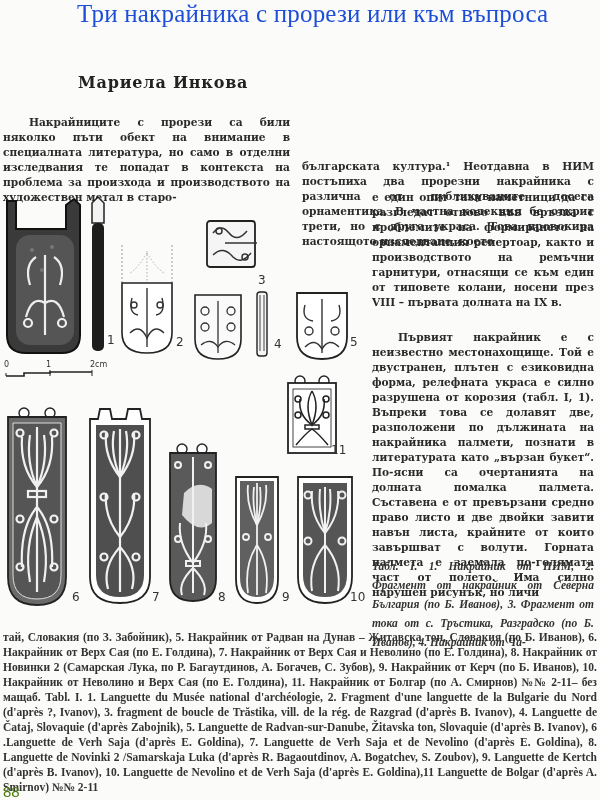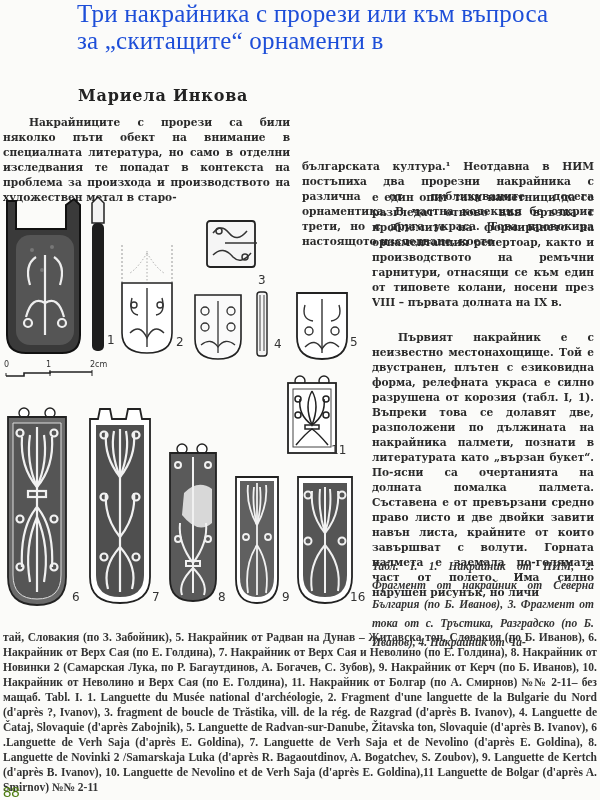--- a/index.html
+++ b/index.html
@@ -10,21 +10,21 @@
     font-family: "DejaVu Serif", serif;
   }
   .title {
     position: absolute; left: 77px; top: 0px; width: 515px;
     font-family: "Liberation Serif", serif;
     font-size: 25px; line-height: 27px; font-weight: normal;
     color: #1d4ed8; margin: 0;
     letter-spacing: 0.2px;
   }
   .author {
-    position: absolute; left: 78px; top: 86px;
+    position: absolute; left: 78px; top: 73px;
     font-family: "DejaVu Serif", serif; font-weight: bold;
     font-size: 16px; letter-spacing: 0.8px; color: #222;
   }
   .body-text {
     font-family: "DejaVu Serif", serif; font-weight: bold;
     font-size: 10.6px; line-height: 15px; color: #2a2a2a;
     text-align: justify; margin: 0;
   }
   .col-left-top { position: absolute; left: 3px; top: 115px; width: 287px; }
   .col-left-top p { text-indent: 26px; }
@@ -53,21 +53,20 @@
   }
   .scale { position: absolute; left: 4px; top: 185px; }
   .scale-text { position: absolute; font-family: "DejaVu Sans", sans-serif; font-size: 8px; color: #333; }
   svg { display: block; }
 </style>
 </head>
 <body>
 
 <h1 class="title">
   <div>Три накрайника с прорези или към въпроса</div>
-  <div>за „скитащите“ орнаменти в</div>
 </h1>
 
 <div class="author">Мариела Инкова</div>
 
 <div class="col-left-top">
   <p class="body-text">Накрайниците с прорези са били няколко пъти обект на внимание в специалната литература, но само в отделни изследвания те попадат в контекста на проблема за произхода и производството на художествен метал в старо-</p>
 </div>
 
 <div class="col-right-top">
   <p class="body-text">българската култура.¹ Неотдавна в НИМ постъпиха два прорезни накрайника с различна от публикуваните досега орнаментика. В частна колекция бе открит трети, но с друга украса. Това провокира настоящото изследване, което</p>
@@ -313,19 +312,19 @@
           <path d="M29 58 Q36 36 34 14"></path>
         <path d="M29 70 Q12 90 16 116"></path>
           <path d="M29 70 Q46 90 42 116"></path>
         <circle cx="12" cy="20" r="3.5"></circle>
           <circle cx="46" cy="20" r="3.5"></circle>
         <circle cx="12" cy="66" r="3.5"></circle>
           <circle cx="46" cy="66" r="3.5"></circle>
       </g>
     </svg>
   </div>
-  <div class="fig-label" style="left:350px;top:405px;">16</div>
+  <div class="fig-label" style="left:350px;top:405px;">10</div>
 </div>
 
 <p class="caption-right">Табл. I. 1. Накрайник от НИМ, 2. Фрагмент от накрайник от Северна България (по Б. Иванов), 3. Фрагмент от тока от с. Тръстика, Разградско (по Б. Иванов), 4. Накрайник от Ча-</p>
 <p class="caption-full">тай, Словакия (по З. Забойник), 5. Накрайник от Радван на Дунав – Житавска тон, Словакия (по Б. Иванов), 6. Накрайник от Верх Сая (по Е. Голдина), 7. Накрайник от Верх Сая и Неволино (по Е. Голдина), 8. Накрайник от Новинки 2 (Самарская Лука, по Р. Багаутдинов, А. Богачев, С. Зубов), 9. Накрайник от Керч (по Б. Иванов), 10. Накрайник от Неволино и Верх Сая (по Е. Голдина), 11. Накрайник от Болгар (по А. Смирнов) №№ 2-11– без мащаб. Tabl. I. 1. Languette du Musée national d'archéologie, 2. Fragment d'une languette de la Bulgarie du Nord (d'après ?, Ivanov), 3. fragment de boucle de Trăstika, vill. de la rég. de Razgrad (d'après B. Ivanov), 4. Languette de Čataj, Slovaquie (d'après Zabojnik), 5. Languette de Radvan-sur-Danube, Žitavska ton, Slovaquie (d'après B. Ivanov), 6 .Languette de Verh Saja (d'après E. Goldina), 7. Languette de Verh Saja et de Nevolino (d'après E. Goldina), 8. Languette de Novinki 2 /Samarskaja Luka (d'après R. Bagaoutdinov, A. Bogatchev, S. Zoubov), 9. Languette de Kertch (d'après B. Ivanov), 10. Languette de Nevolino et de Verh Saja (d'après E. Goldina),11 Languette de Bolgar (d'après A. Smirnov) №№ 2-11</p>
 
 <div class="page-number">88</div>
 
 </body></html>

